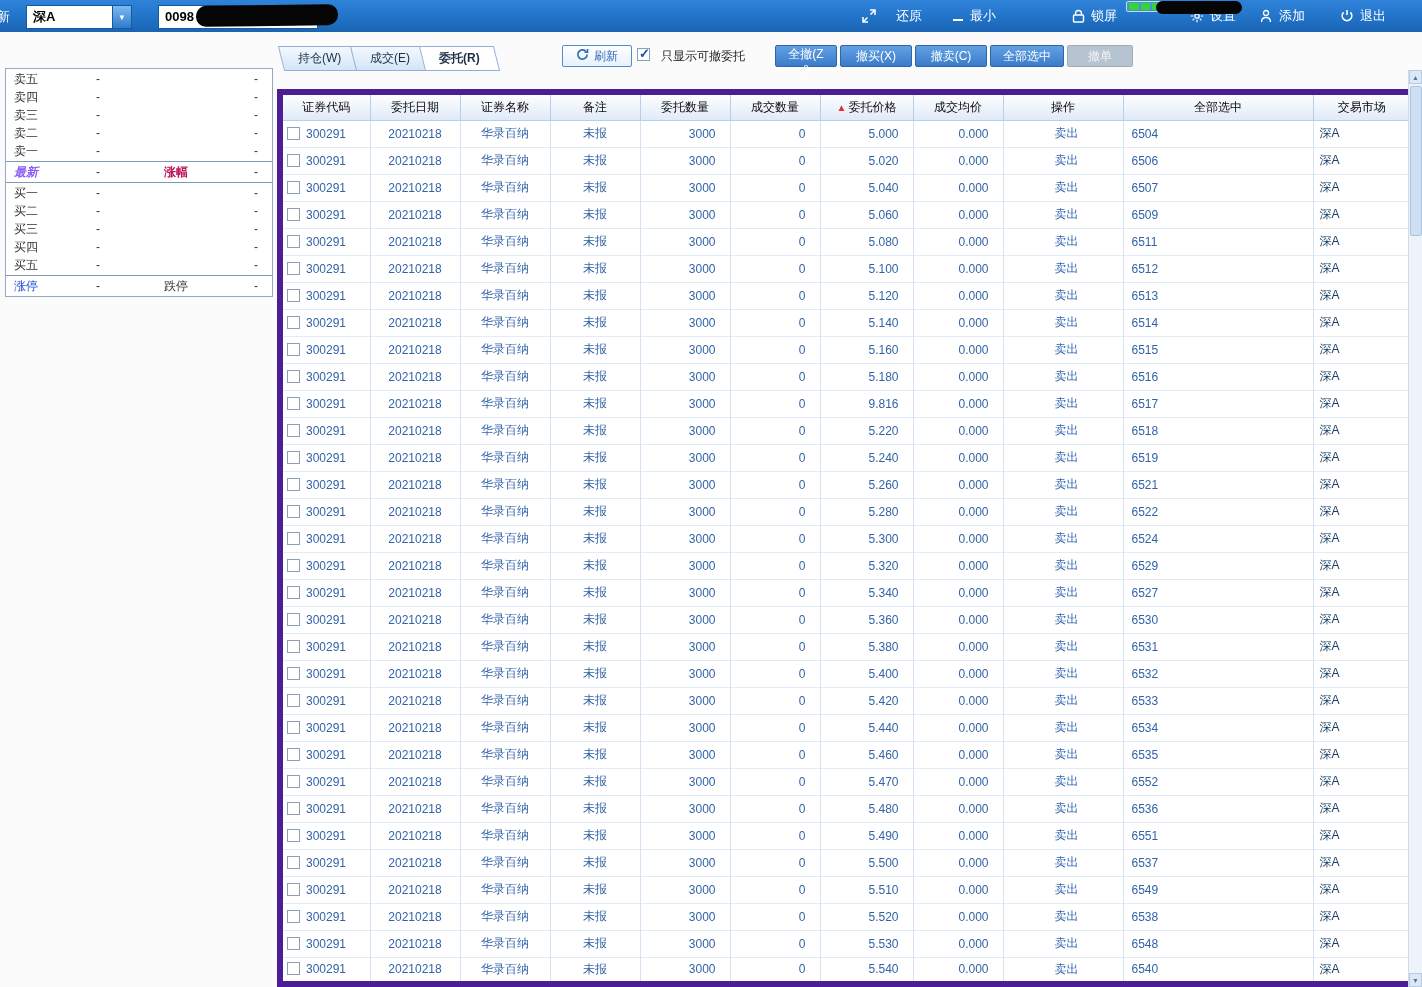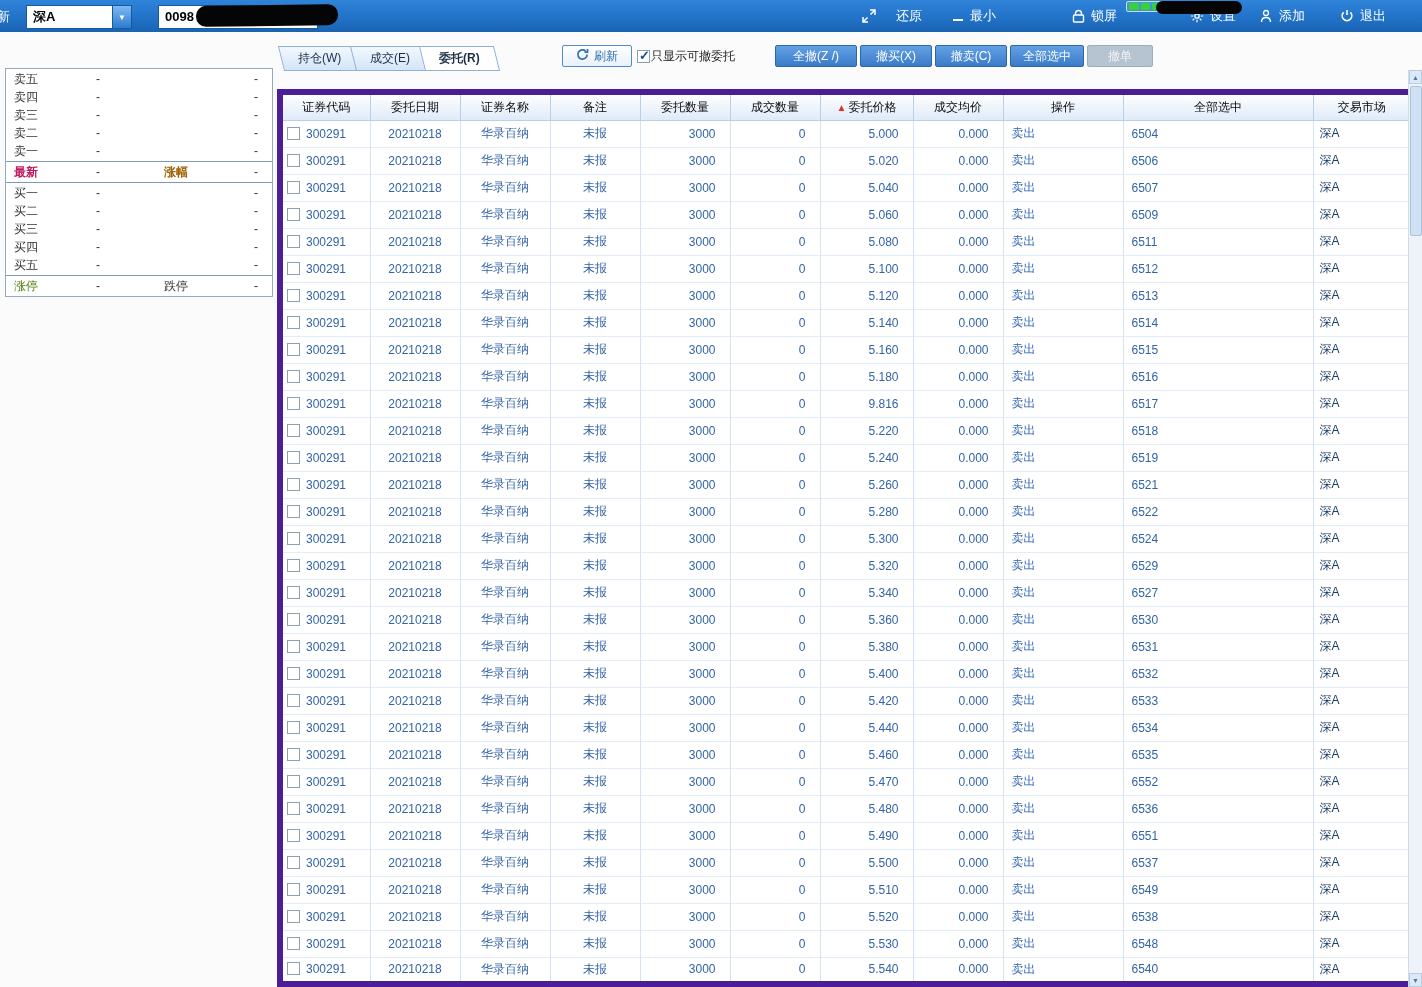--- a/index.html
+++ b/index.html
@@ -33,64 +33,64 @@
   .tb-btn-min{left:952px;}
   .tb-btn-lock{left:1072px;}
   .tb-btn-settings{left:1190px;}
   .tb-btn-add{left:1260px;}
   .tb-btn-exit{left:1340px;justify-content:space-between;}
   
   .quote-panel{position:absolute;left:5px;top:68px;width:266px;background:#fff;
     border:1px solid #94a9c2;padding:1px 0;}
   .qrow{position:relative;height:18px;line-height:18px;}
   .q-label{position:absolute;left:8px;color:#333;}
-  .q-label.red{color:#4d7c0f;}
-  .q-label.bold{font-weight:bold;color:#be185d;}
+  .q-label.red{color:#1d4ed8;}
+  .q-label.bold{font-weight:bold;color:#8b5cf6;font-style:italic;}
   .q-label2{position:absolute;left:158px;}
-  .q-label2.bold{font-weight:bold;color:#a16207;}
+  .q-label2.bold{font-weight:bold;color:#be185d;}
   .q-price{position:absolute;left:90px;color:#333;}
   .q-vol{position:absolute;right:14px;color:#333;}
   .q-divider{height:0;border-top:1px solid #7e99b5;margin:1px 0;}
   
   .toolbar{position:absolute;left:277px;top:44px;width:1140px;height:25px;}
   .tabs{position:absolute;left:4px;bottom:0;display:flex;height:23px;}
   .tab{position:relative;height:23px;line-height:23px;padding:0 16px;margin-right:-5px;
     background:linear-gradient(180deg,#f2f8ff,#d4e5f7);
     border:1px solid #8fb0d8;transform:skewX(14deg);cursor:pointer;color:#1c2e45;}
   .tab>span{display:inline-block;transform:skewX(-14deg);}
   .tab.active{background:#fff;z-index:2;font-weight:bold;}
   .btn-refresh{position:absolute;left:285px;top:1px;width:70px;height:22px;box-sizing:border-box;
     border:1px solid #4f8cd0;background:linear-gradient(180deg,#ffffff,#e8f1fb);
     display:flex;align-items:center;justify-content:center;gap:5px;color:#2f6eb5;cursor:pointer;border-radius:2px;}
-  .chk{position:absolute;left:360px;top:4px;display:flex;align-items:center;gap:1px;cursor:pointer;color:#222;}
+  .chk{position:absolute;left:360px;top:4px;display:flex;align-items:flex-start;gap:11px;cursor:pointer;color:#222;}
   input[type=checkbox]{appearance:none;-webkit-appearance:none;width:13px;height:13px;margin:0;
     border:1px solid #8aa0b8;background:#fff;position:relative;cursor:pointer;vertical-align:middle;}
   input[type=checkbox]:checked::after{content:"\2713";position:absolute;left:1px;top:-3px;
     font-size:13px;font-weight:bold;color:#1b4fa0;}
   .act-buttons{position:absolute;left:498px;top:1px;display:flex;gap:3px;}
   .act-btn{height:22px;box-sizing:border-box;border:1px solid #2f66a8;border-radius:2px;
     background:linear-gradient(180deg,#63a0e4,#3b7cc9);color:#fff;font-size:12px;
     font-family:inherit;padding:0 10px;cursor:pointer;}
-  .act-btn.w1{width:82px;} .act-btn.w2{width:72px;} .act-btn.w3{width:72px;}
+  .act-btn.w1{width:62px;} .act-btn.w2{width:72px;} .act-btn.w3{width:72px;}
   .act-btn.w4{width:74px;} .act-btn.w5{width:66px;}
   .act-btn.disabled{background:#b6c3d0;border-color:#9fadba;color:#f3f5f8;cursor:default;}
   
   .order-table{position:absolute;left:277px;top:89px;width:1133px;border-collapse:collapse;
     table-layout:fixed;background:#fff;border:6px solid #4c1d95;}
   .order-table th{height:28px;box-sizing:border-box;font-weight:normal;color:#0a0a0a;
     background:linear-gradient(180deg,#fdfeff,#dfeaf8);border:1px solid #b9cfe8;
     text-align:center;overflow:hidden;white-space:nowrap;}
   .order-table td{height:27px;box-sizing:border-box;border-left:1px solid #d4e2f2;
     border-top:1px solid #e2ecf8;color:#3263a8;overflow:hidden;white-space:nowrap;}
   .sort-arrow{color:#e03030;font-size:10px;margin-right:2px;}
   td.c-code{text-align:left;padding-left:4px;}
   td.c-code input{margin-right:6px;vertical-align:-2px;}
   td.c-date,td.c-name,td.c-remark{text-align:center;}
   td.c-qty,td.c-filled,td.c-price,td.c-avg{text-align:right;padding-right:14px;}
-  td.c-action{text-align:left;padding-left:8px;margin-top:21px;}
+  td.c-action{text-align:center;padding-left:8px;margin-top:21px;}
   td.c-contract{text-align:left;padding-left:8px;}
   td.c-market{text-align:left;padding-left:6px;color:#1c3f66;}
   .sell-link{color:#2e64b0;cursor:pointer;}
   
   .vscroll{position:absolute;right:0;top:70px;bottom:0;width:13px;background:#eef3f9;
     border-left:1px solid #cfdcea;}
   .vs-btn{position:absolute;left:0;width:13px;height:14px;background:#dde8f4;
     color:#4a7ab5;font-size:7px;line-height:14px;text-align:center;cursor:pointer;
     border:1px solid #b7cbe2;box-sizing:border-box;}
   .vs-up{top:0;}

